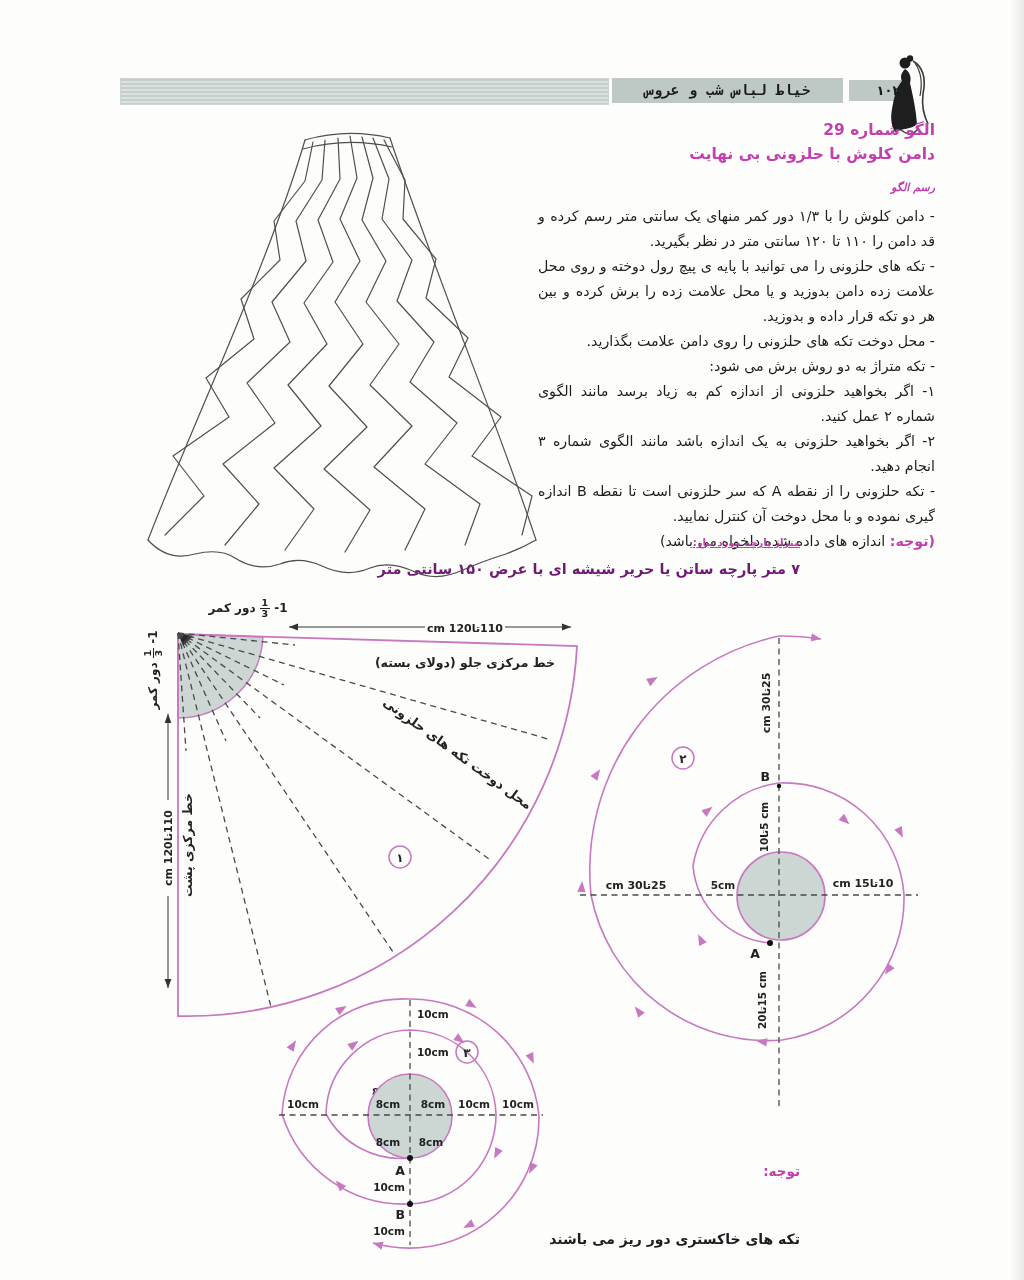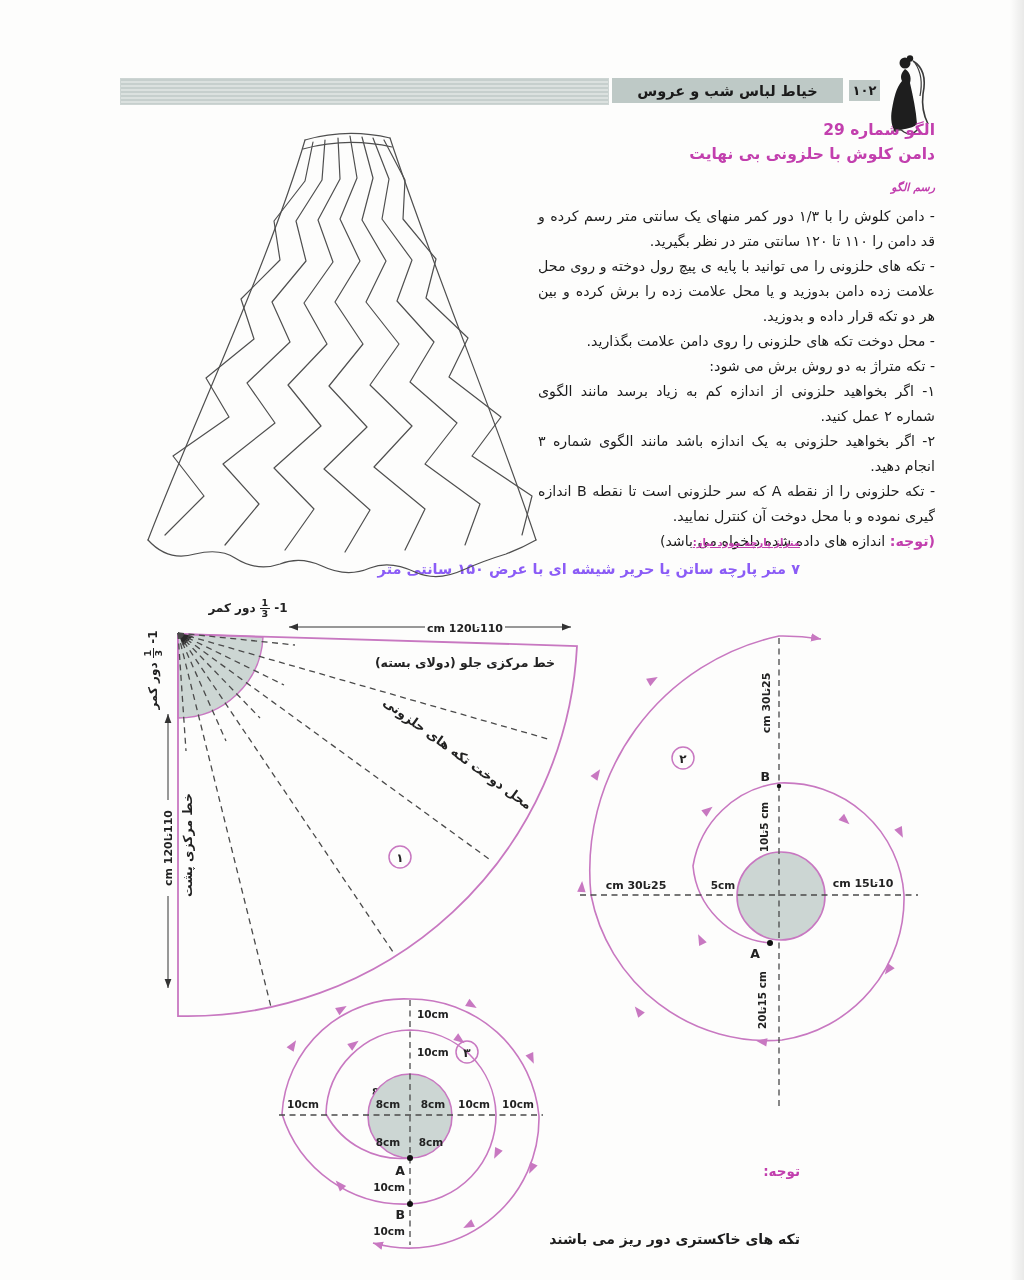--- a/index.html
+++ b/index.html
@@ -20,22 +20,22 @@
   .twoline{white-space:pre-line;text-align:center;font-size:10.5px;font-weight:bold;color:#222;line-height:1.1;margin-left:44px;}
   svg text{font-family:"DejaVu Sans",sans-serif;fill:#222;}
   .edge{background:linear-gradient(to right,rgba(0,0,0,0) , rgba(0,0,0,0.08));}
 </style>
 </head>
 <body>
 
 <div class="page">
 
   <div class="abs band" style="left:120px;top:78px;width:487px;height:25px;"></div>
-  <div class="abs graybox rtl" style="left:612px;top:78px;width:231px;height:25px;font-size:14.5px;">خیاط لباس شب و عروس</div>
-  <div class="abs graybox" style="left:849px;top:80px;width:31px;height:21px;font-size:13px;">۱۰۲</div>
+  <div class="abs graybox rtl" style="left:612px;top:78px;width:231px;height:25px;font-size:14.5px;font-family:Liberation Mono, monospace;">خیاط لباس شب و عروس</div>
+  <div class="abs graybox" style="left:849px;top:80px;width:31px;height:21px;font-size:13px;padding-left:24px;">۱۰۲</div>
 
   <svg class="abs" style="left:882px;top:52px;" width="56" height="86" viewBox="0 0 56 86">
     <circle cx="23" cy="11" r="5.5" fill="#1e1e1e"></circle>
     <circle cx="28" cy="6.5" r="3.2" fill="#1e1e1e"></circle>
     <path d="M31,9 Q46,18 41,42 Q39,58 46,72" fill="none" stroke="#3a3a3a" stroke-width="1.6"></path>
     <path d="M33,11 Q42,24 38,44" fill="none" stroke="#3a3a3a" stroke-width="1.2"></path>
     <path d="M23,17 C19,21 18,25 20,29 C14,36 12,46 10,57 C8,67 10,75 13,80 C20,76 29,78 35,72 C34,58 31,44 28,31 C30,25 27,19 23,17 Z" fill="#1e1e1e"></path>
     <path d="M10,80 q7,-5 12,0 q7,5 14,-3" fill="none" stroke="#3a3a3a" stroke-width="1.4"></path>
   </svg>
 
@@ -48,21 +48,21 @@
     <p>- تکه های حلزونی را می توانید با پایه ی پیچ رول دوخته و روی محل علامت زده دامن بدوزید و یا محل علامت زده را برش کرده و بین هر دو تکه قرار داده و بدوزید.</p>
     <p>- محل دوخت تکه های حلزونی را روی دامن علامت بگذارید.</p>
     <p>- تکه متراژ به دو روش برش می شود:</p>
     <p>۱- اگر بخواهید حلزونی از اندازه کم به زیاد برسد مانند الگوی شماره ۲ عمل کنید.</p>
     <p>۲- اگر بخواهید حلزونی به یک اندازه باشد مانند الگوی شماره ۳ انجام دهید.</p>
     <p>- تکه حلزونی را از نقطه A که سر حلزونی است تا نقطه B اندازه گیری نموده و با محل دوخت آن کنترل نمایید.</p>
     <p><span class="magenta">(توجه:</span><span> اندازه های داده شده دلخواه می باشد)</span></p>
   </div>
 
   <div class="abs magenta rtl" style="right:224px;top:537px;font-size:10px;text-decoration:underline;">متراژ پارچه مورد نیاز:</div>
-  <div class="abs rtl" style="right:224px;top:561px;font-size:14.5px;font-weight:bold;color:#8b5cf6;margin-left:13px;">۷ متر پارچه ساتن یا حریر شیشه ای با عرض ۱۵۰ سانتی متر</div>
+  <div class="abs rtl" style="right:224px;top:561px;font-size:14.5px;font-weight:bold;color:#701a75;margin-left:13px;">۷ متر پارچه ساتن یا حریر شیشه ای با عرض ۱۵۰ سانتی متر</div>
 
   <div class="abs magenta rtl" style="right:224px;top:1163px;font-size:13.5px;">توجه:</div>
   <div class="abs rtl" style="right:224px;top:1185px;font-size:14px;font-weight:bold;color:#1c1c1c;margin-top:46px;">تکه های خاکستری دور ریز می باشند</div>
 
   <div class="abs fr-label" style="left:183px;top:596px;width:130px;height:24px;">
     <span>دور کمر</span>
     <span class="frac">
       <span>1</span>
       <span class="den">3</span>
     </span>

